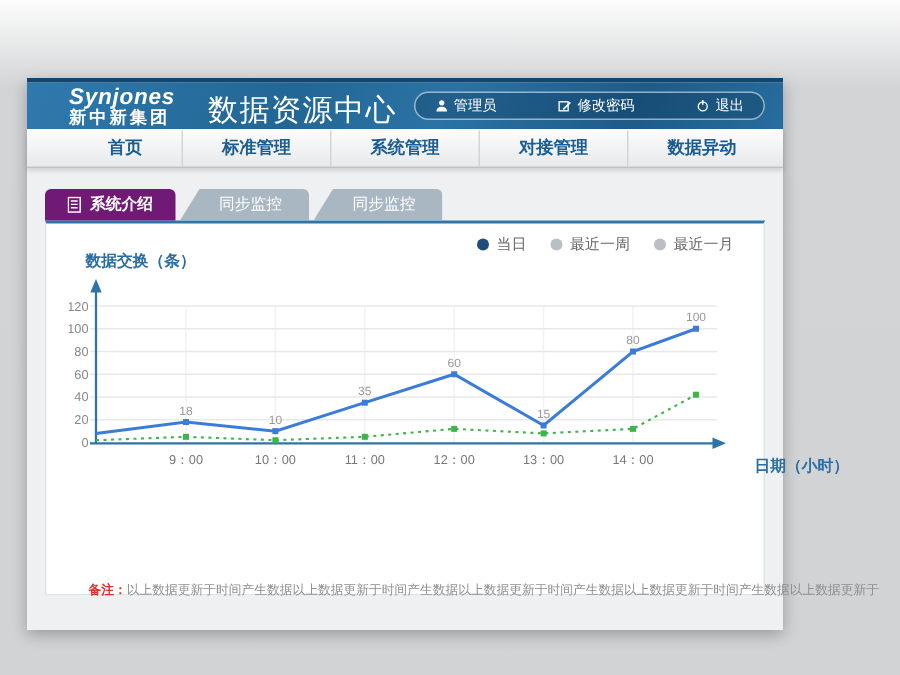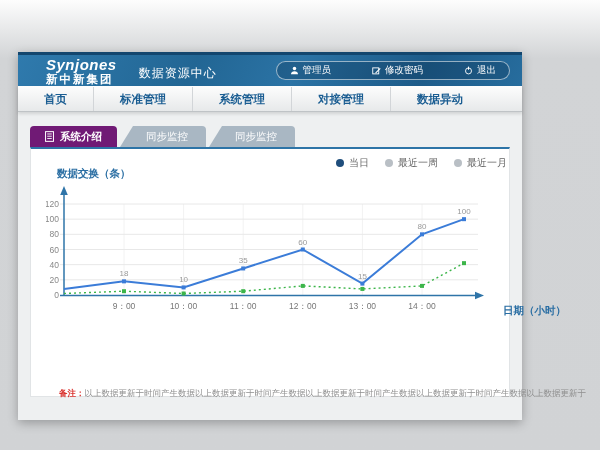--- a/index.html
+++ b/index.html
@@ -10,50 +10,50 @@
   .page { position:absolute; left:18px; top:52px; width:504px; height:368px;
     background:#eef0f1; box-shadow:0 3px 10px rgba(0,0,0,.28); }
 
   
   .header { position:relative; height:34px; border-top:3px solid #13466e;
     background:linear-gradient(115deg,#2f7aad 0%,#226694 35%,#2b73a5 55%,#1d5b89 80%,#276d9e 100%);
     display:flex; align-items:center; padding:0 12px 0 28px; color:#fff; }
   .logo { line-height:1; margin-top:1px; }
   .logo-en { font-style:italic; font-weight:bold; font-size:15px; letter-spacing:.5px; display:block; }
   .logo-cn { font-weight:bold; font-size:11.5px; letter-spacing:2px; display:block; margin-top:2px; }
-  .app-title { font-size:12px; margin-left:22px; margin-top:6px; letter-spacing:1px; }
+  .app-title { font-size:20px; margin-left:22px; margin-top:6px; letter-spacing:1px; }
   .user-pill { margin-left:auto; display:flex; align-items:center; height:19px;
     border:1px solid rgba(255,255,255,.55); border-radius:10px;
     background:rgba(8,40,66,.25); padding:0 4px;gap:23px; }
   .user-item { display:flex; align-items:center; gap:4px; padding:0 9px;
     font-size:9.5px; color:#fff; cursor:pointer; white-space:nowrap; }
   .user-item svg { width:9px; height:9px; display:block; }
 
   
   .nav { height:26px; background:linear-gradient(#fdfdfd,#e7e9ea);
     border-bottom:1px solid #bfc3c6; box-shadow:0 2px 3px rgba(0,0,0,.12);
-    display:flex; align-items:center; padding-left:0; position:relative; z-index:3; }
+    display:flex; align-items:center; padding-left:28px; position:relative; z-index:3; }
   .nav-item { font-size:11.5px; font-weight:bold; color:#1a5d92; padding:0 26px;
     cursor:pointer; line-height:24px; }
   .nav-item + .nav-item { border-left:1px solid #d2d5d8; }
 
   
   .content { padding:14px 12px 0; }
   .tabs { display:flex; height:21px; align-items:flex-end; }
   .tab { height:21px; line-height:21px; font-size:10.5px; color:#fff; cursor:pointer; }
   .tab.active { background:#701a75; border-radius:4px 4px 0 0; padding:0 15px;
     display:flex; align-items:center; gap:6px; font-weight:bold; position:relative; z-index:2; }
   .tab.active svg { width:9px; height:11px; display:block; }
   .tab.inactive { background:#a9b7c3; padding:0 18px 0 26px; margin-left:3px;
     clip-path:polygon(13px 0, 100% 0, 100% 100%, 0 100%); border-radius:0 4px 0 0; }
 
   
   .panel { position:relative; height:250px; background:#fff;
     border:1px solid #e1e4e6; border-top:2px solid #2d74a7; }
-  .radios { position:absolute; top:7px; right:2px; display:flex; gap:16px; }
+  .radios { position:absolute; top:7px; right:20px; display:flex; gap:16px; }
   .radio { display:flex; align-items:center; gap:5px; font-size:10px; color:#666; cursor:pointer; }
   .radio .dot { width:8px; height:8px; border-radius:50%; background:#b9bfc5; }
   .radio.selected .dot { background:#1f4e7c; }
   .ylabel { position:absolute; left:26px; top:18px; font-size:10.5px; font-weight:bold; color:#2a6ea3; }
   .xlabel { position:absolute; left:472px; top:155px; font-size:10.5px; font-weight:bold; color:#2a6ea3; white-space:nowrap; }
   #chart-svg { position:absolute; left:15px; top:33px; }
   #chart-svg text { font-family:"Liberation Sans","DejaVu Sans",sans-serif; }
   .legend { position:absolute; right:16px; top:82px; }
   .legend-item { display:flex; align-items:center; gap:8px; margin-bottom:10px; }
   .legend-swatch { width:22px; height:0; border-top:2px solid #000; }

